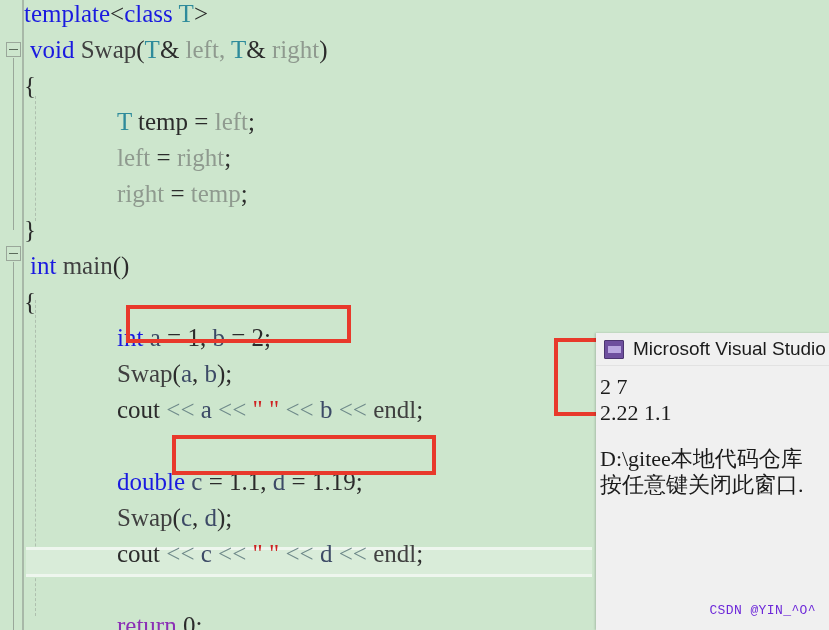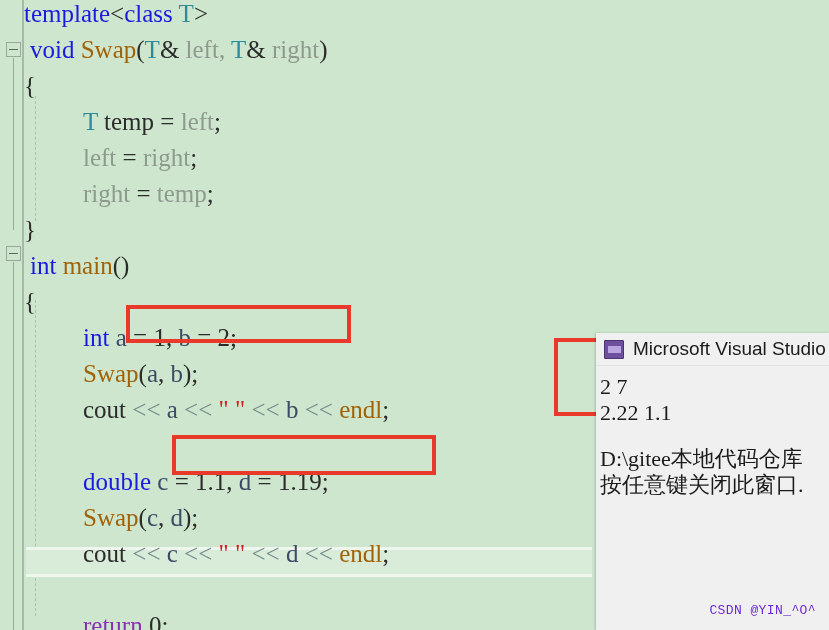--- a/index.html
+++ b/index.html
@@ -44,27 +44,27 @@
     left: 0;
     height: 36px;
     line-height: 36px;
     white-space: pre;
     font-family: "Liberation Serif", "DejaVu Serif", serif;
     font-size: 25px;
     color: #2b2b2b;
   }
   .ind0 { padding-left: 30px; }
   .ind1 { padding-left: 24px; }
-  .ind2 { padding-left: 83px; }
+  .ind2 { padding-left: 83px; margin-left: 34px; }
 
   
   .kw   { color: #1a1ae0; }          
   .kw2  { color: #8b2fb5; }          
   .typ  { color: #2e8b9b; }          
-  .fn   { color: #a16207; }          
+  .fn   { color: #404040; }          
   .dim  { color: #8f9a8f; }          
   .op   { color: #6f8a8a; }          
   .str  { color: #cf2222; }          
   .var  { color: #3c4a66; }          
   .num  { color: #2b2b2b; }
   .pun  { color: #2b2b2b; }
   .brace{ color: #2b2b2b; }
 
   
   .collapse-box {

